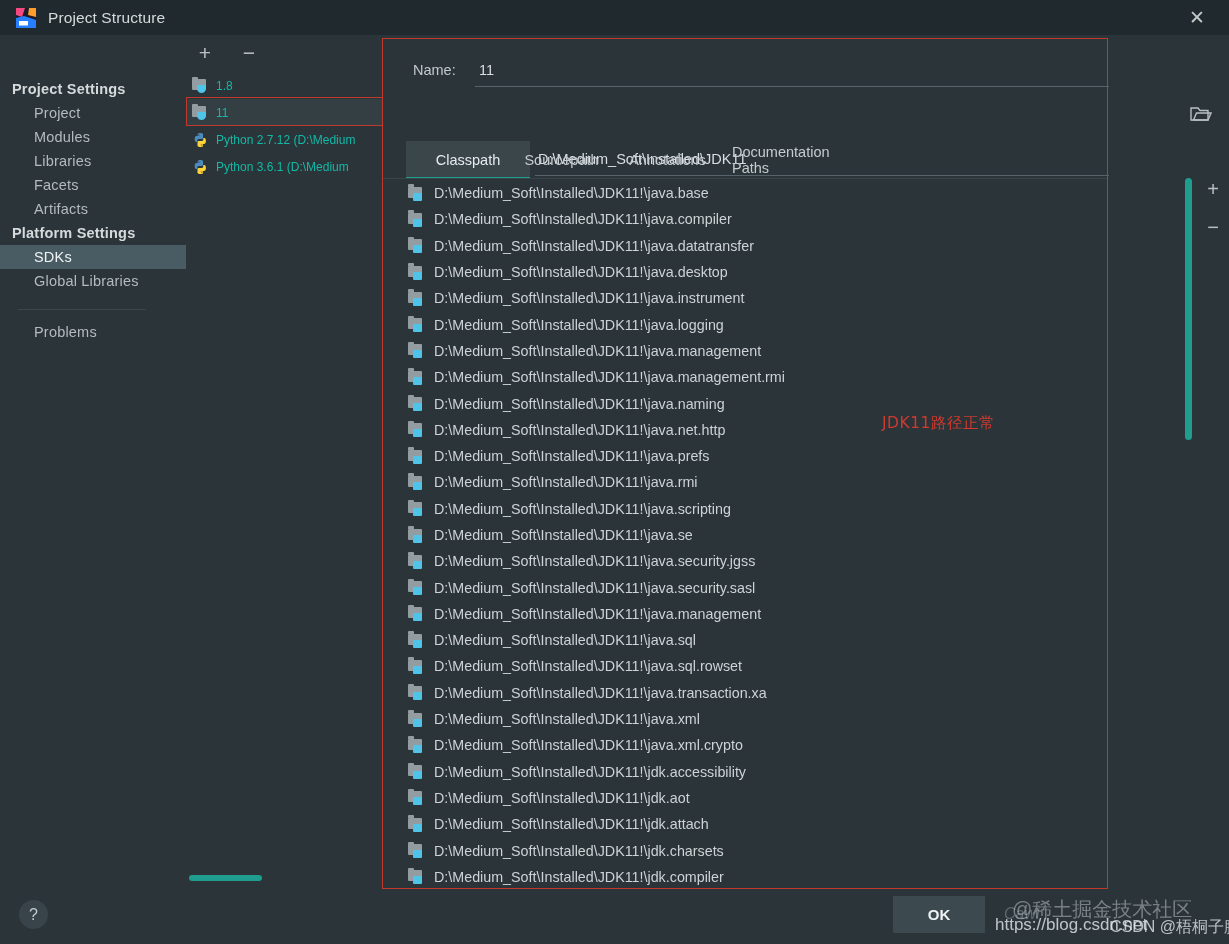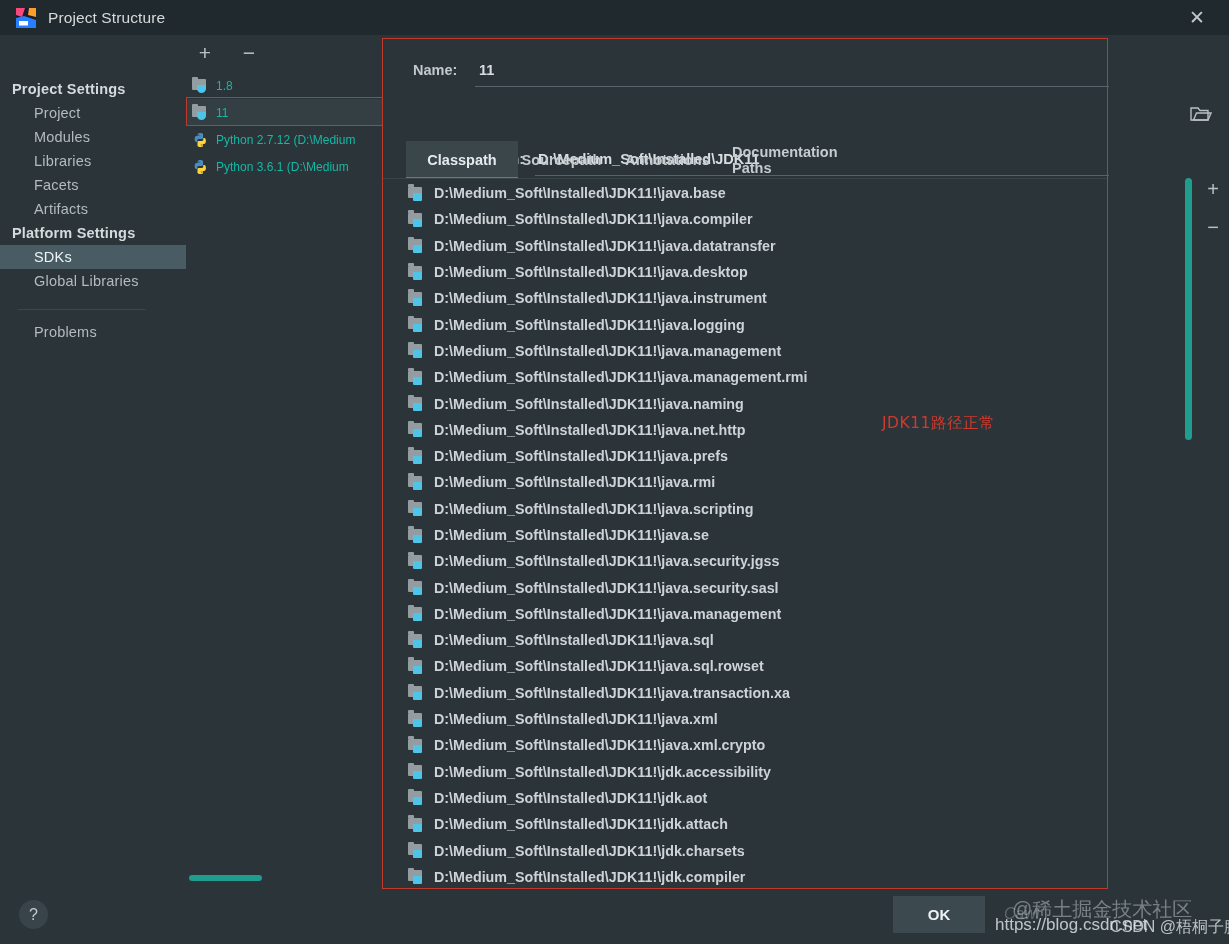--- a/index.html
+++ b/index.html
@@ -85,21 +85,21 @@
   }
   .ico.cup .badge { background:#4fc3e8; border-radius: 0 0 5px 5px; }
 
   .pyico { width: 17px; height: 16px; flex: none; }
 
   
   .detail {
     position: absolute; left: 382px; top: 38px; width: 726px; height: 851px;
     background: #2b3438; border: 1.5px solid #c0392b;
   }
-  .detail-inner { position: relative; width: 100%; height: 100%; font-weight: bold; }
+  .detail-inner { position: relative; width: 100%; height: 100%; }
 
   .field-row { position: relative; height: 44px; }
   .fld-label { position: absolute; color: #c3cacd; font-size: 14.5px; }
   .fld-value { position: absolute; color: #d8dee1; font-size: 14.5px; }
   .fld-underline { position: absolute; height: 1px; background: #56636a; }
 
   .tabs {
     position: absolute; left: 0; top: 102px; width: 100%; height: 38px;
   }
   .tab {
@@ -254,21 +254,21 @@
         <div class="fld-underline" style="left:92px; top:47px; width:634px;"></div>
       </div>
 
       <div class="field-row">
         <div class="fld-label" style="left:30px; top:68px;">JDK home path:</div>
         <div class="fld-value" style="left:155px; top:68px;">D:\Medium_Soft\Installed\JDK11</div>
         <div class="fld-underline" style="left:152px; top:92px; width:574px;"></div>
       </div>
 
       <div class="tabs" id="tabs">
-          <div class="tab active" style="left: 23px; width: 112px;">Classpath</div>
+          <div class="tab active" style="left: 23px; width: 124px;">Classpath</div>
           <div class="tab" style="left: 124px; width: 109px;">Sourcepath</div>
           <div class="tab" style="left: 233px; width: 103px;">Annotations</div>
           <div class="tab" style="left: 336px; width: 153px;">Documentation Paths</div>
         </div>
       <div class="tabs-underline"></div>
 
       <div class="cplist" id="cplist">
           <div class="cp-row">
             <span class="ico">
               <span class="fold"></span>

